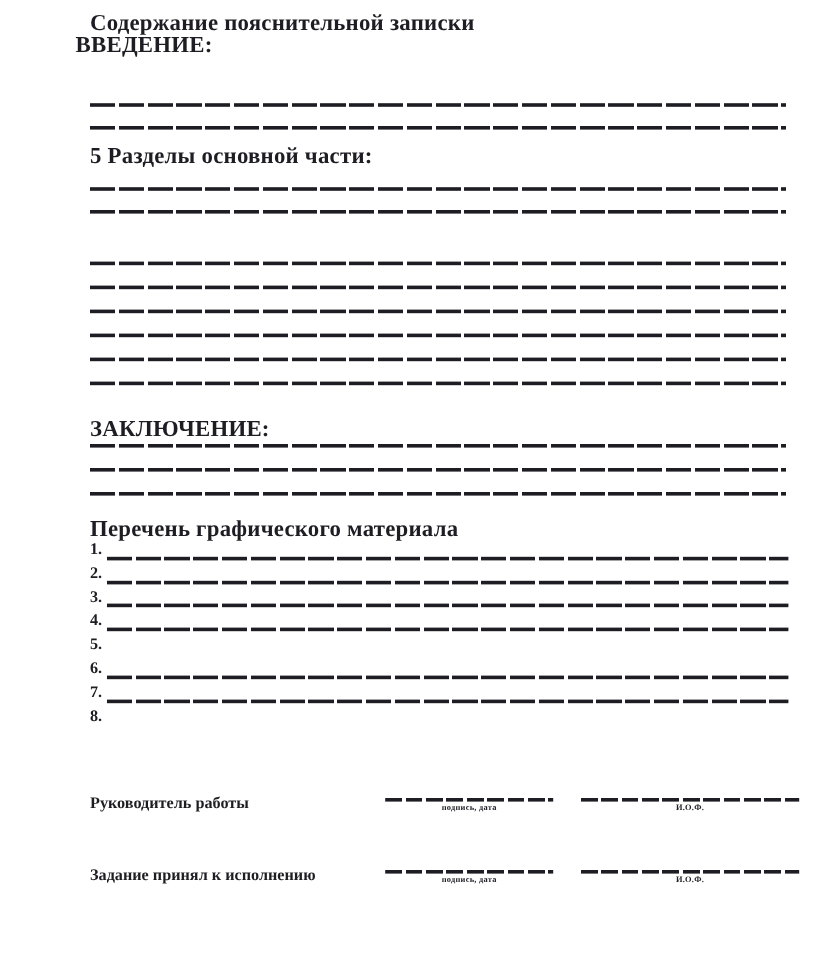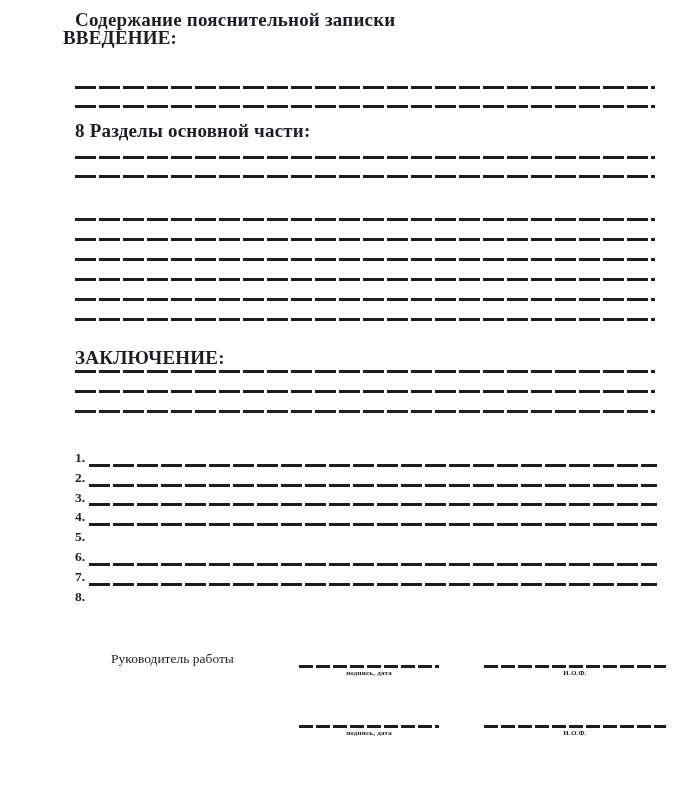--- a/index.html
+++ b/index.html
@@ -41,24 +41,24 @@
   .glist-num{
     position:absolute;left:0;top:0;
     font-size:13.5px;font-weight:bold;
   }
   .glist-line{
     position:absolute;left:14px;right:0;bottom:3px;
   }
   
   .sig-row{position:absolute;left:75px;width:582px;height:46px;}
   .sig-role{
-    position:absolute;left:0;top:6px;
-    font-size:13.5px;font-weight:normal;white-space:nowrap;margin-left:36px;
+    position:absolute;left:0;top:16px;
+    font-size:13.5px;font-weight:bold;white-space:nowrap;
   }
-  .sig-col1{position:absolute;left:224px;top:20px;width:140px;}
+  .sig-col1{position:absolute;left:246px;top:20px;width:140px;}
   .sig-col2{position:absolute;left:409px;top:20px;width:182px;}
   .sig-line{height:3px;
     background-image:repeating-linear-gradient(90deg,
       var(--ink) 0px, var(--ink) 14px,
       transparent 14px, transparent 17px);}
   .sig-caption{
     margin-top:1px;
     text-align:center;
     font-size:7px;
     font-weight:bold;
@@ -73,21 +73,21 @@
 
   <div class="abs label" style="left:75px;top:9px">Содержание пояснительной записки</div>
 
   <div class="abs label" style="left:63px;top:27px">ВВЕДЕНИЕ:</div>
 
   <div class="abs line-group gap16" style="top:86px">
       <div class="ruled-line"></div>
       <div class="ruled-line"></div>
     </div>
 
-  <div class="abs label" style="left:75px;top:120px">8 Разделы основной части:</div>
+  <div class="abs label" style="left:75px;top:120px">5 Разделы основной части:</div>
 
   <div class="abs line-group gap16" style="top:156px">
       <div class="ruled-line"></div>
       <div class="ruled-line"></div>
     </div>
 
   <div class="abs line-group gap17" style="top:218px">
       <div class="ruled-line"></div>
       <div class="ruled-line"></div>
       <div class="ruled-line"></div>
@@ -97,20 +97,21 @@
     </div>
 
   <div class="abs label" style="left:75px;top:347px">ЗАКЛЮЧЕНИЕ:</div>
 
   <div class="abs line-group gap17" style="top:370px">
       <div class="ruled-line"></div>
       <div class="ruled-line"></div>
       <div class="ruled-line"></div>
     </div>
 
+  <div class="abs label" style="left:75px;top:431px">Перечень графического материала</div>
 
   <div class="abs glist" style="top:450px">
       <div class="glist-row">
         <span class="glist-num">1.</span>
         <div class="ruled-line glist-line"></div>
       </div>
       <div class="glist-row">
         <span class="glist-num">2.</span>
         <div class="ruled-line glist-line"></div>
       </div>
@@ -144,20 +145,21 @@
         <div class="sig-line"></div>
         <div class="sig-caption">подпись, дата</div>
       </div>
       <div class="sig-col2">
         <div class="sig-line"></div>
         <div class="sig-caption">И.О.Ф.</div>
       </div>
     </div>
 
   <div class="sig-row" style="top:705px">
+      <div class="sig-role">Задание принял к исполнению</div>
       <div class="sig-col1">
         <div class="sig-line"></div>
         <div class="sig-caption">подпись, дата</div>
       </div>
       <div class="sig-col2">
         <div class="sig-line"></div>
         <div class="sig-caption">И.О.Ф.</div>
       </div>
     </div>
 

